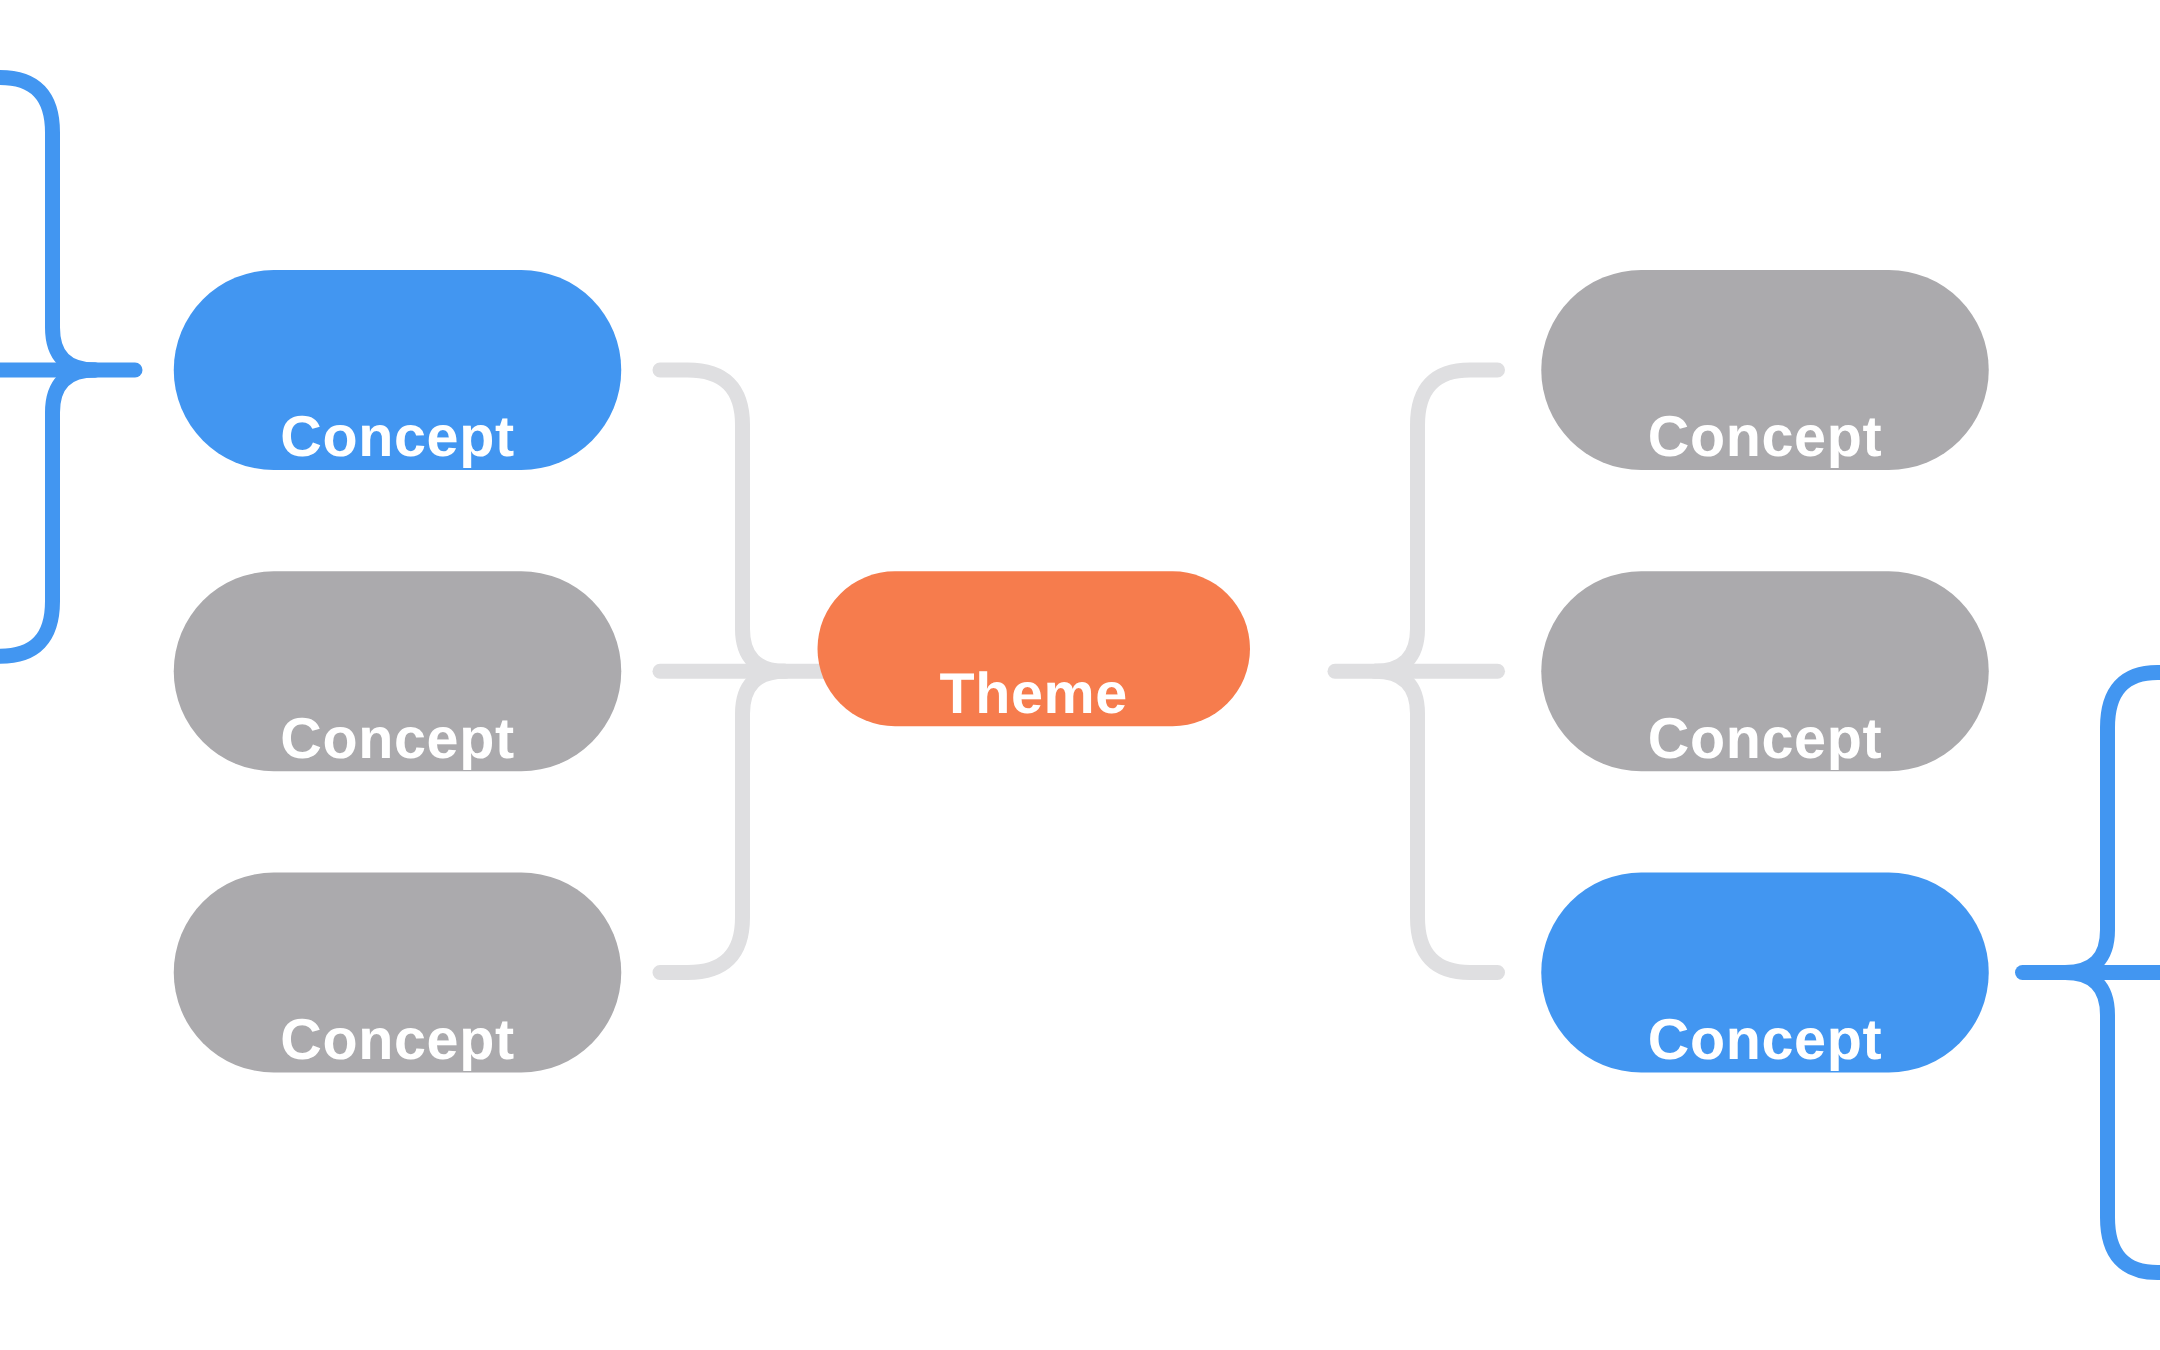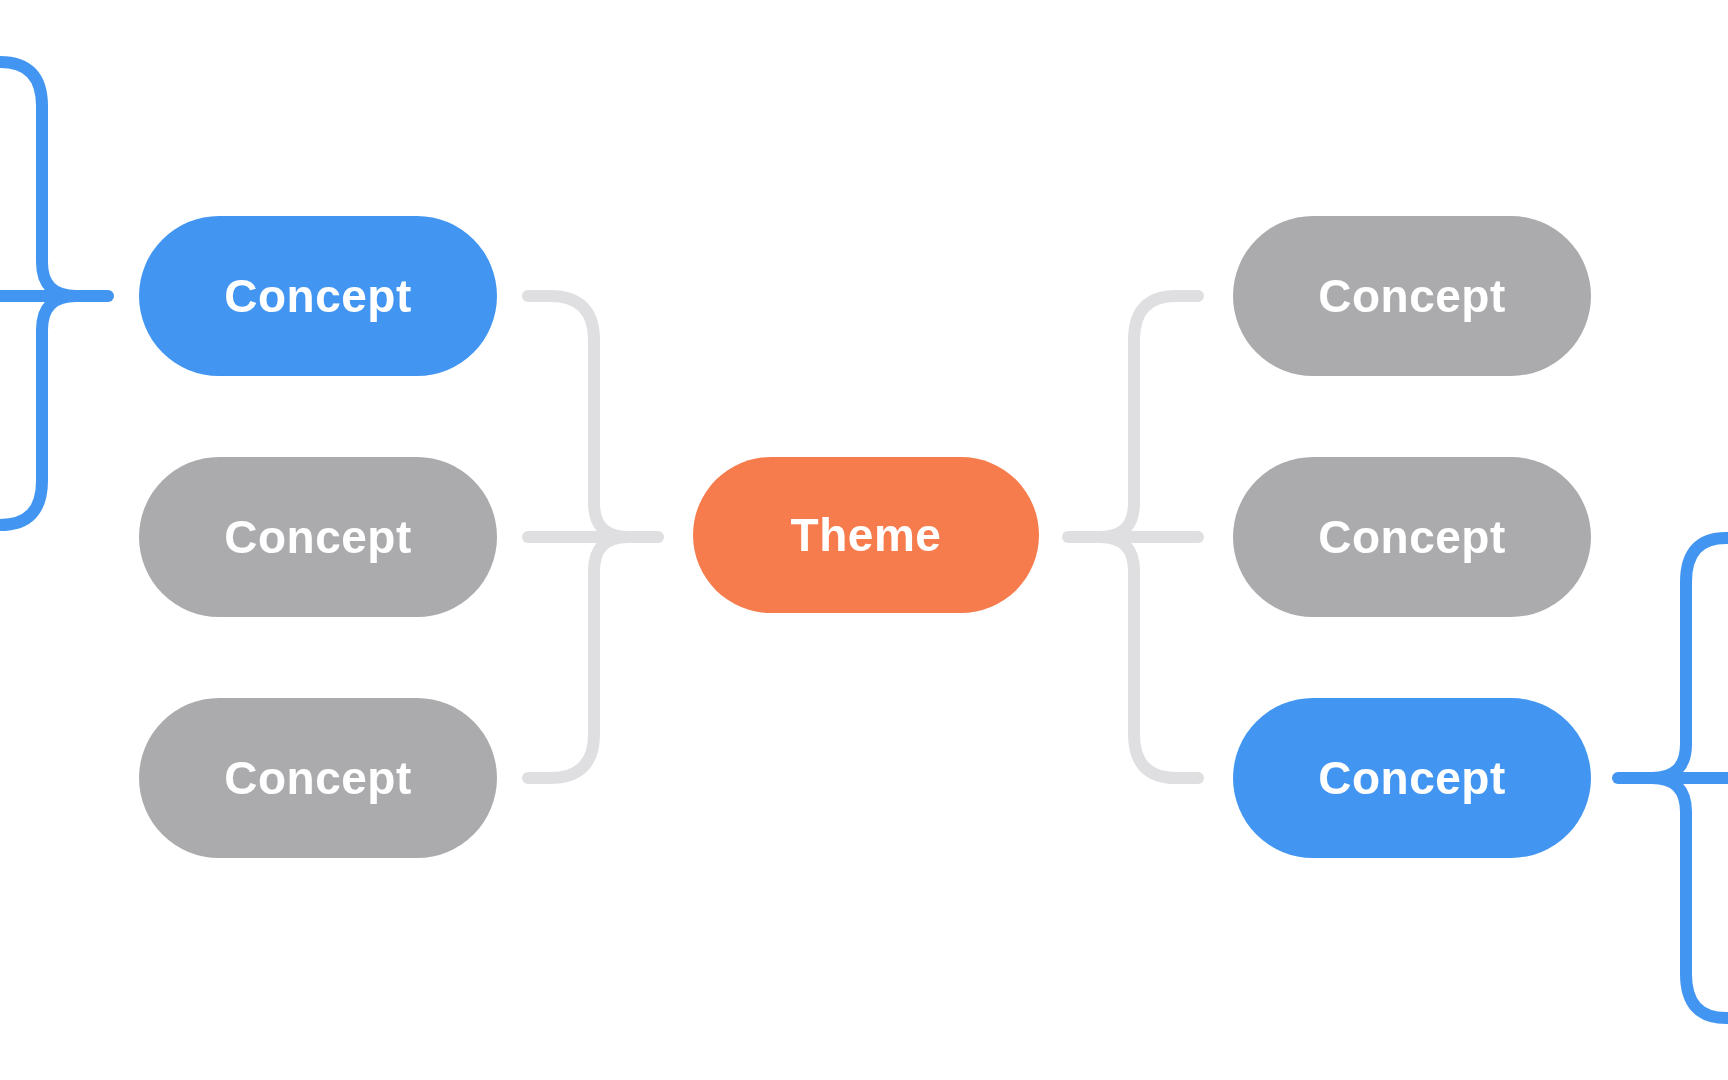--- a/index.html
+++ b/index.html
@@ -18,38 +18,38 @@
   }
   #connectors g {
     fill: none;
     stroke-width: 12;
     stroke-linecap: round;
     stroke-linejoin: round;
   }
   .pill {
     position: absolute;
     display: flex;
-    align-items: center;
+    align-items: flex-end;
     justify-content: center;
     border-radius: 80px;
     color: #ffffff;
     font-weight: bold;
     font-size: 46px;
     letter-spacing: 0.5px;
     user-select: none;
   }
   .pill.blue   { background: #4296F1; }
   .pill.gray   { background: #ABAAAD; }
   .pill.orange { background: #F67C4D; }
 
   
   .l1 { left: 139px;  top: 216px; width: 358px; height: 160px; }
   .l2 { left: 139px;  top: 457px; width: 358px; height: 160px; }
   .l3 { left: 139px;  top: 698px; width: 358px; height: 160px; }
-  .tc { left: 693px;  top: 457px; width: 346px; height: 156px; }
+  .tc { left: 654px;  top: 457px; width: 346px; height: 124px; }
   .r1 { left: 1233px; top: 216px; width: 358px; height: 160px; }
   .r2 { left: 1233px; top: 457px; width: 358px; height: 160px; }
   .r3 { left: 1233px; top: 698px; width: 358px; height: 160px; }
 </style>
 </head>
 <body>
 
 <div id="canvas">
 
   <svg id="connectors" viewBox="0 0 1728 1080" xmlns="http://www.w3.org/2000/svg">

